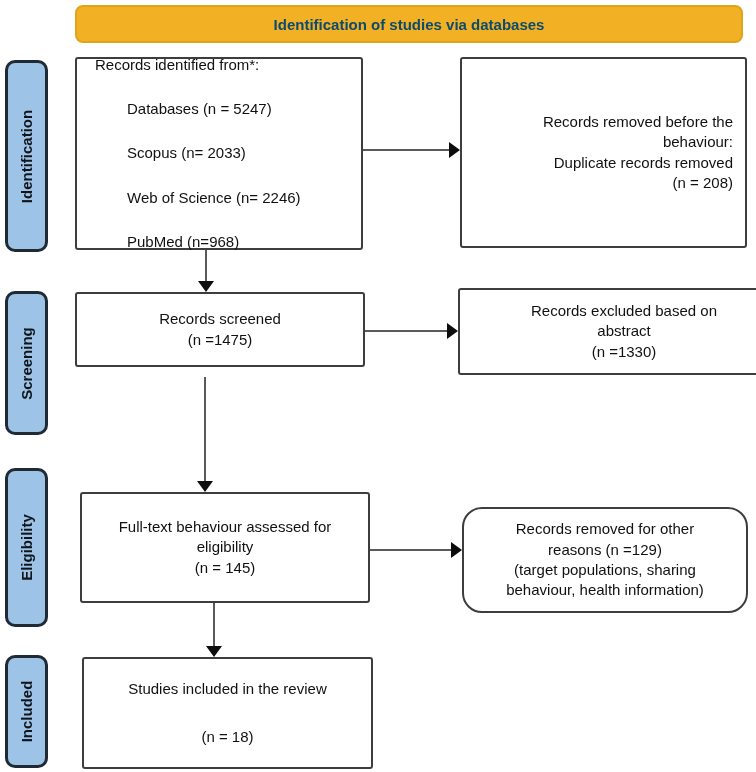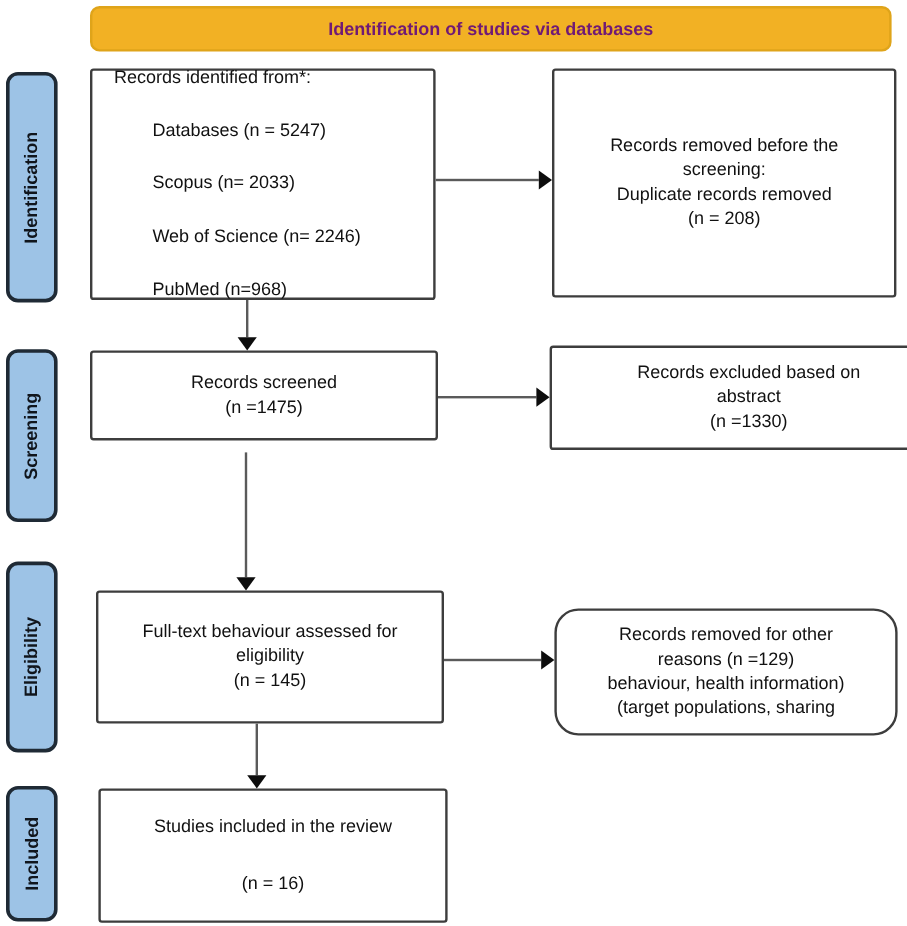--- a/index.html
+++ b/index.html
@@ -4,21 +4,21 @@
 <style>
   html,body{margin:0;padding:0;background:#ffffff;}
   .canvas{
     position:relative;width:756px;height:772px;background:#ffffff;
     font-family:"Liberation Sans", sans-serif;color:#111111;overflow:hidden;
   }
   .banner{
     position:absolute;left:75px;top:5px;width:668px;height:38px;box-sizing:border-box;
     background:var(--banner-fill,#F2B124);border:2px solid var(--banner-border,#DFA41A);
     border-radius:8px;display:flex;align-items:center;justify-content:center;
-    font-weight:bold;font-size:15px;color:#701a75;
+    font-weight:bold;font-size:15px;color:#0c4a6e;
   }
   .stage{
     position:absolute;left:5px;width:43px;box-sizing:border-box;
     background:var(--stage-fill,#9DC3E6);border:3px solid var(--stage-border,#1F2A35);
     border-radius:10px;display:flex;align-items:center;justify-content:center;
   }
   .stage span{
     transform:rotate(-90deg);white-space:nowrap;font-weight:bold;font-size:15px;color:#10151c;
   }
   .box{
@@ -65,23 +65,23 @@
   </div>
 
   <div class="box left" style="left:75px;top:57px;width:288px;height:193px;">
     <div class="line">Records identified from*:</div>
     <div class="line indent">Databases (n = 5247)</div>
     <div class="line indent">Scopus (n= 2033)</div>
     <div class="line indent">Web of Science (n= 2246)</div>
     <div class="line indent">PubMed (n=968)</div>
   </div>
 
-  <div class="box" style="left:460px;top:57px;width:287px;height:191px;">
+  <div class="box" style="left:460px;top:57px;width:287px;height:191px;text-align:right;">
     <div class="line">Records removed before the</div>
-    <div class="line">screening:</div>
+    <div class="line">behaviour:</div>
     <div class="line">Duplicate records removed</div>
     <div class="line">(n = 208)</div>
   </div>
 
   <div class="box" style="left:75px;top:292px;width:290px;height:75px;">
     <div class="line">Records screened</div>
     <div class="line">(n =1475)</div>
   </div>
 
   <div class="box" style="left:458px;top:288px;width:332px;height:87px;">
@@ -92,27 +92,27 @@
 
   <div class="box" style="left:80px;top:492px;width:290px;height:111px;">
     <div class="line">Full-text behaviour assessed for</div>
     <div class="line">eligibility</div>
     <div class="line">(n = 145)</div>
   </div>
 
   <div class="box" style="left:462px;top:507px;width:286px;height:106px;border-radius:20px;">
     <div class="line">Records removed for other</div>
     <div class="line">reasons (n =129)</div>
+    <div class="line">(target populations, sharing</div>
     <div class="line">behaviour, health information)</div>
-    <div class="line">(target populations, sharing</div>
   </div>
 
   <div class="box" style="left:82px;top:657px;width:291px;height:112px;gap:28px;">
     <div class="line">Studies included in the review</div>
-    <div class="line">(n = 16)</div>
+    <div class="line">(n = 18)</div>
   </div>
 
   <div class="arrow-h" style="left:363px;top:149px;width:86px;"></div>
   <div class="arrow-v" style="left:205px;top:250px;height:31px;"></div>
   <div class="arrow-h" style="left:365px;top:330px;width:82px;"></div>
   <div class="arrow-v" style="left:204px;top:377px;height:104px;"></div>
   <div class="arrow-h" style="left:370px;top:549px;width:81px;"></div>
   <div class="arrow-v" style="left:213px;top:603px;height:43px;"></div>
 
 </div>

